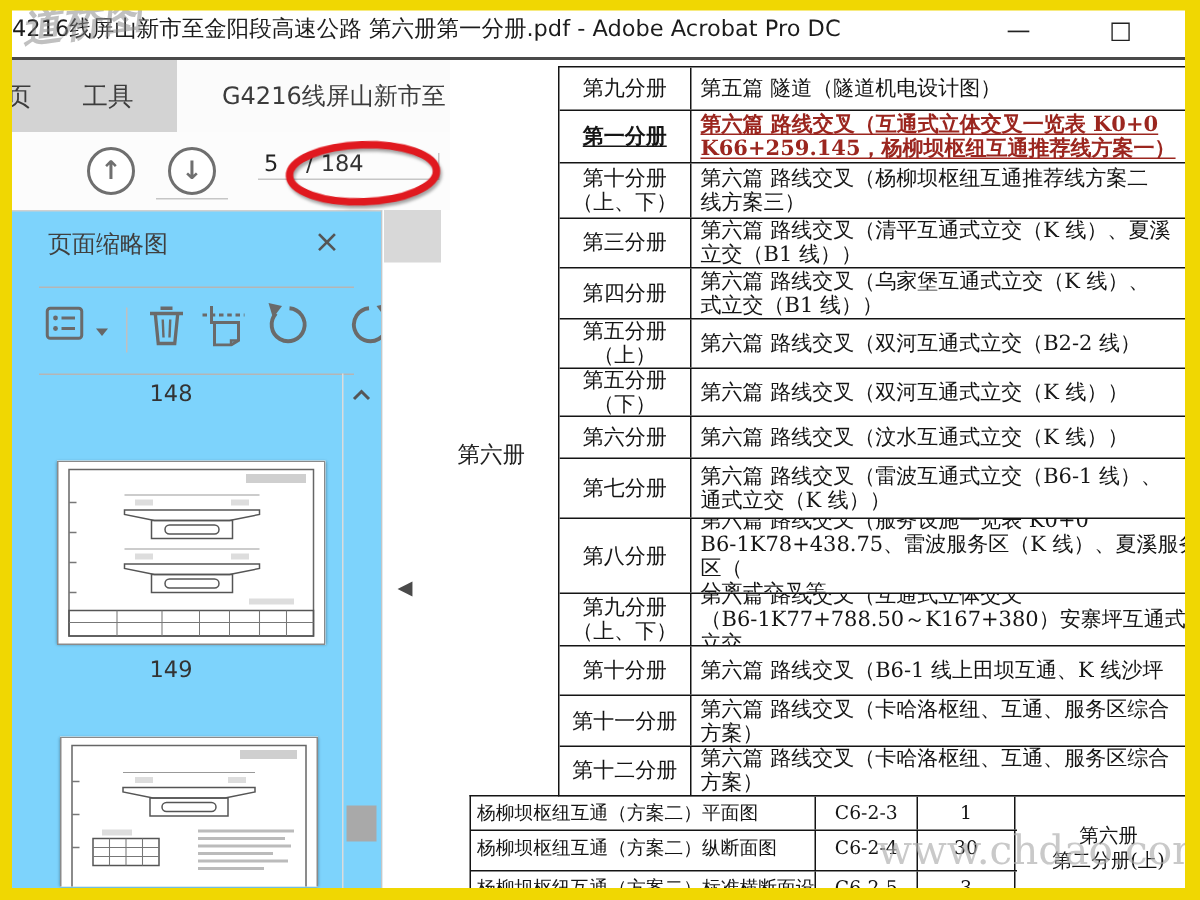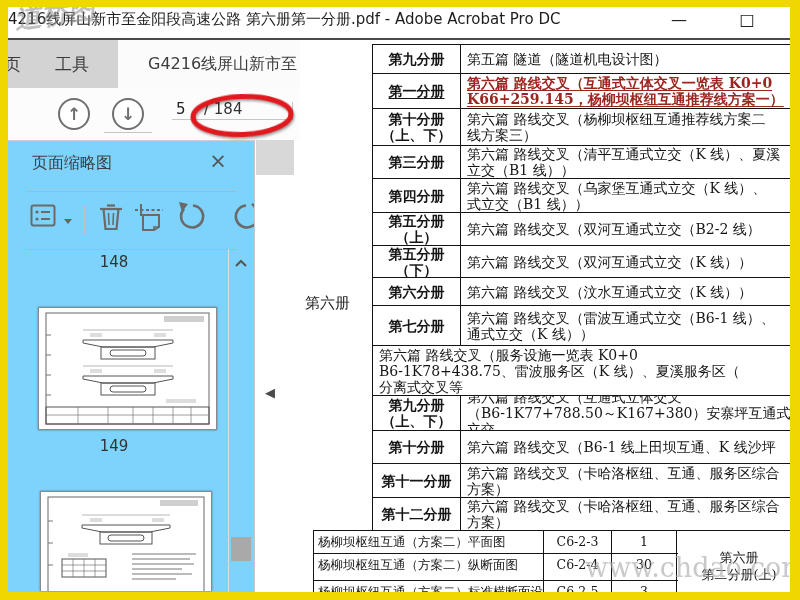--- a/index.html
+++ b/index.html
@@ -76,21 +76,21 @@
     align-items:center; justify-content:center; color:#4a4a4a; font-size:13px; }
 
   
   .book-label { position:absolute; left:305px; top:294px; font-family:"DejaVu Serif", serif;
     font-size:15px; color:#222; }
   .t1 { position:absolute; left:372px; top:44px; width:428px;
     border-top:1px solid #141414; border-left:1px solid #141414;
     font-family:"DejaVu Serif", serif; font-size:14px; color:#151515; overflow:hidden; }
   .t1row { display:flex; border-bottom:1px solid #141414; }
   .t1c1 { width:88px; border-right:1px solid #141414; display:flex; align-items:center;
-    justify-content:center; text-align:center; line-height:16px;font-weight:bold; }
+    justify-content:center; text-align:center; line-height:16px; }
   .t1c2 { flex:1; padding-left:6px; display:flex; flex-direction:column; justify-content:center;
     line-height:16px; white-space:pre-line; overflow:hidden; }
   .preline { white-space:pre-line; }
   .hl1 { font-weight:bold; text-decoration:underline; text-underline-offset:2px; }
   .hl2 { font-weight:bold; text-decoration:underline; text-underline-offset:2px; color:#9B261F; }
 
   .t2 { position:absolute; left:313px; top:530px; width:487px; height:70px;
     border-top:1px solid #141414; border-left:1px solid #141414;
     font-family:"DejaVu Serif", serif; font-size:12.5px; color:#151515; display:flex; overflow:hidden; }
   .t2left { width:364px; }
@@ -317,20 +317,21 @@
     <div class="t1row" style="height:28px">
       <div class="t1c1 preline">第六分册</div>
       <div class="t1c2">第六篇 路线交叉（汶水互通式立交（K 线））</div>
     </div>
     <div class="t1row" style="height:40px">
       <div class="t1c1 preline">第七分册</div>
       <div class="t1c2">第六篇 路线交叉（雷波互通式立交（B6-1 线）、
 通式立交（K 线））</div>
     </div>
     <div class="t1row" style="height:50px">
+      <div class="t1c1 preline">第八分册</div>
       <div class="t1c2">第六篇 路线交叉（服务设施一览表 K0+0
 B6-1K78+438.75、雷波服务区（K 线）、夏溪服务区（
 分离式交叉等</div>
     </div>
     <div class="t1row" style="height:35px">
       <div class="t1c1 preline">第九分册
 （上、下）</div>
       <div class="t1c2">第六篇 路线交叉（互通式立体交叉
 （B6-1K77+788.50～K167+380）安寨坪互通式立交</div>
     </div>

